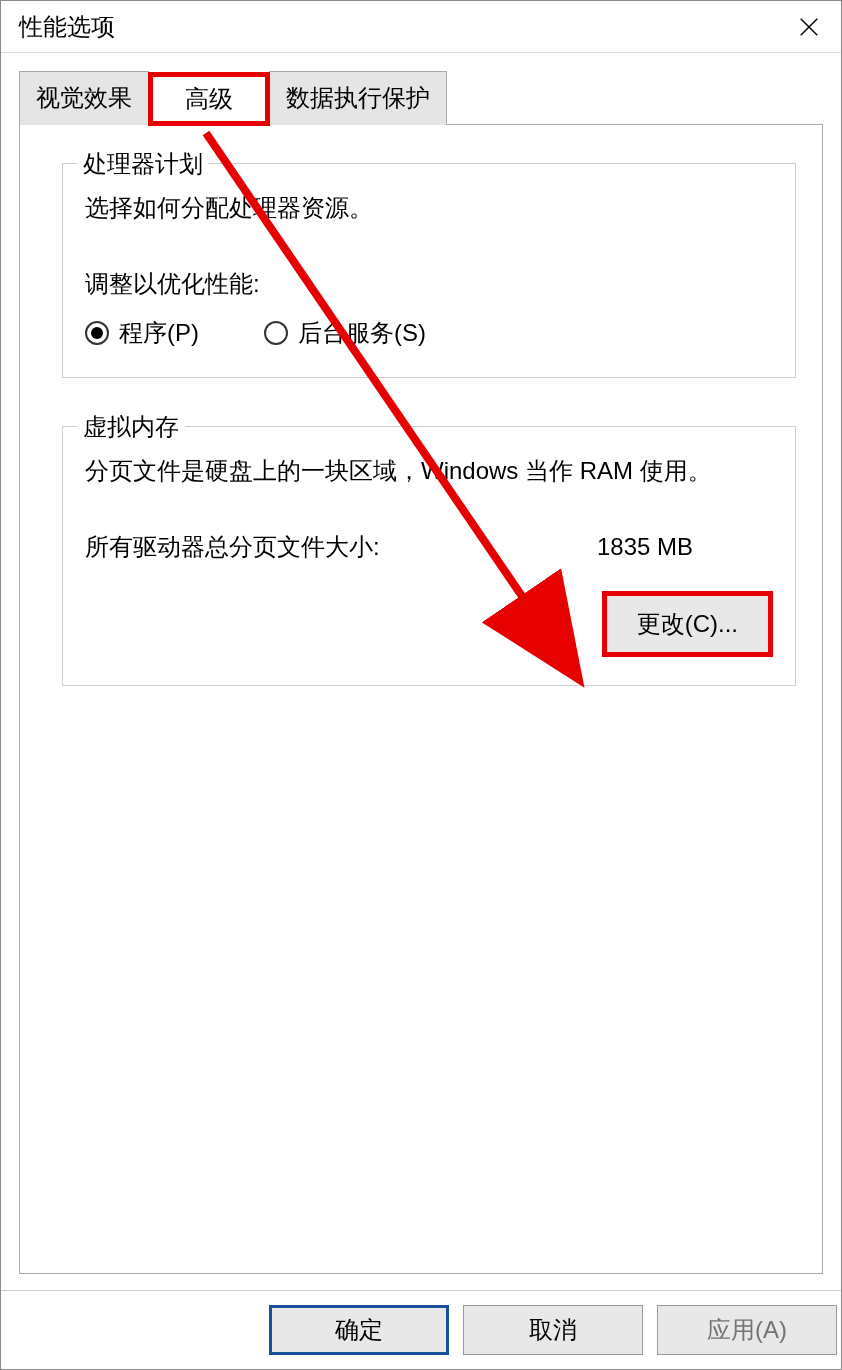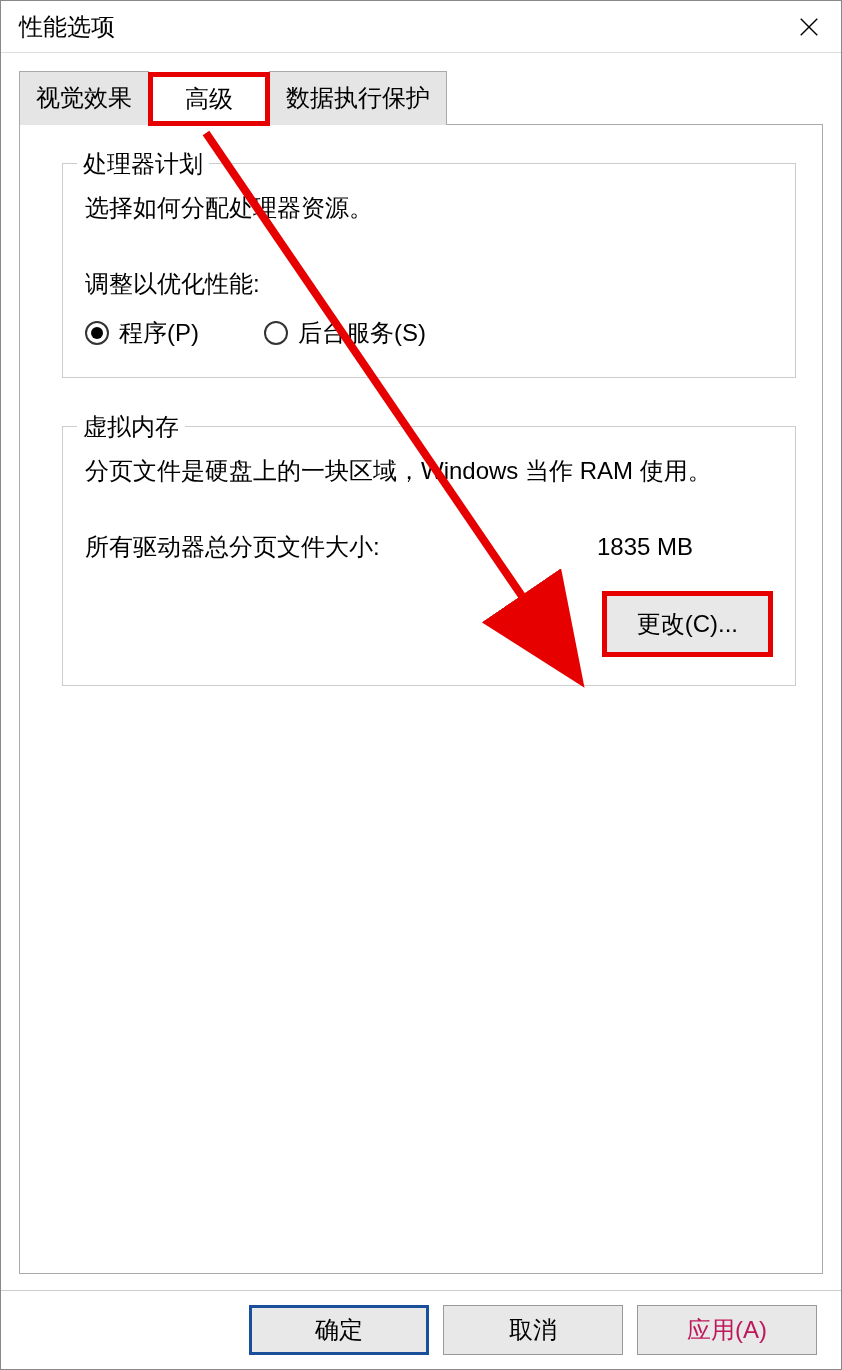--- a/index.html
+++ b/index.html
@@ -159,39 +159,39 @@
       border: 5px solid #e60000;
       background: #e8e8e8;
       padding: 12px 30px;
       font-size: 24px;
       font-family: inherit;
       cursor: pointer;
     }
     .bottom-buttons {
       position: absolute;
       bottom: 14px;
-      right: 24px;
+      right: 4px;
       display: flex;
       gap: 14px;
     }
     .dlg-btn {
       width: 180px;
       height: 50px;
       font-size: 24px;
       font-family: inherit;
       background: #e8e8e8;
       border: 1px solid #999;
       cursor: pointer;
     }
     .dlg-btn.primary {
       border: 3px solid #1a4f9c;
       background: #e8e8e8;
     }
     .dlg-btn.disabled {
-      color: #be185d;
+      color: #737373;
       cursor: default;
     }
     .sep-line {
       position: absolute;
       bottom: 78px;
       left: 0;
       right: 0;
       height: 1px;
       background: #ccc;
     }

